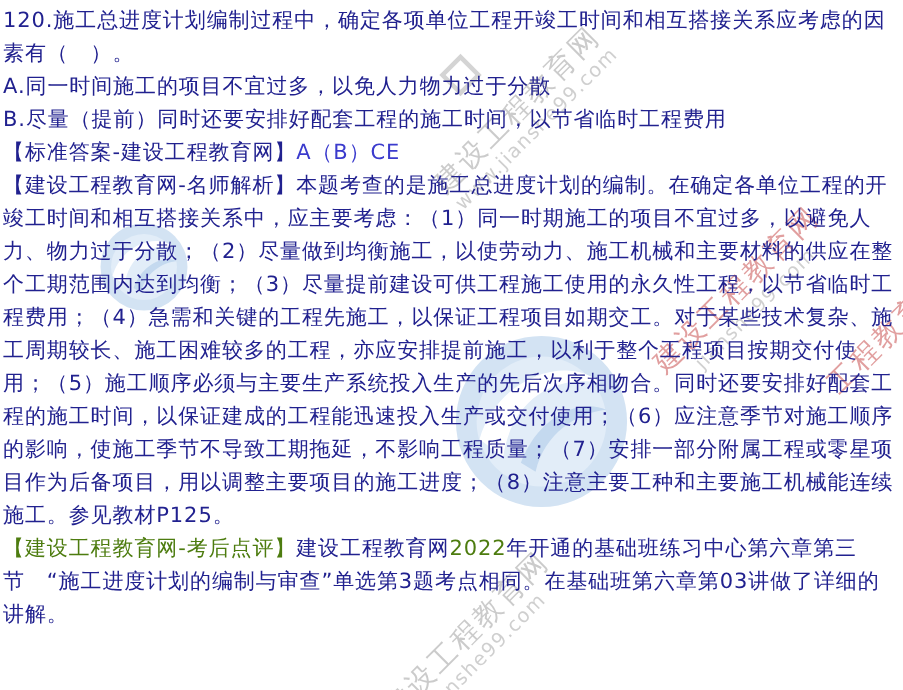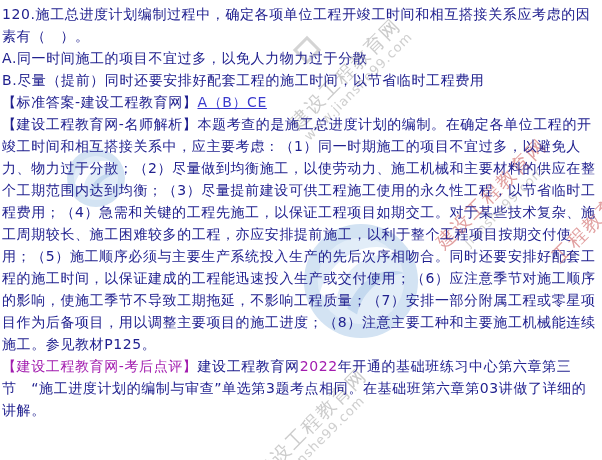--- a/index.html
+++ b/index.html
@@ -22,22 +22,22 @@
   .wm-red .wm-sub{color:rgba(170,170,170,.55);}
   .wm-diamond{position:absolute;width:14px;height:14px;border:3px solid rgba(170,170,170,.5);
     transform:rotate(45deg);}
   
   .content{
     position:relative;z-index:1;padding:3px 2px 0 2px;
     font-size:14px;line-height:22px;letter-spacing:.6px;
     color:#21218f;
   }
   .content p{margin:0;text-align:left;word-break:break-all;}
-  .ans-value{color:#3b3bcd;text-decoration:underline;}
-  .blue{color:#a21caf;}
+  .ans-value{color:#3b3bcd;}
+  .blue{color:#4d7c0f;}
 </style>
 </head>
 <body>
 
 <div class="page">
 
   <div class="wm-layer">
 
     <div class="wm-circle" style="left:66px;top:148px;">
       <svg width="60" height="60" viewBox="0 0 120 120">

